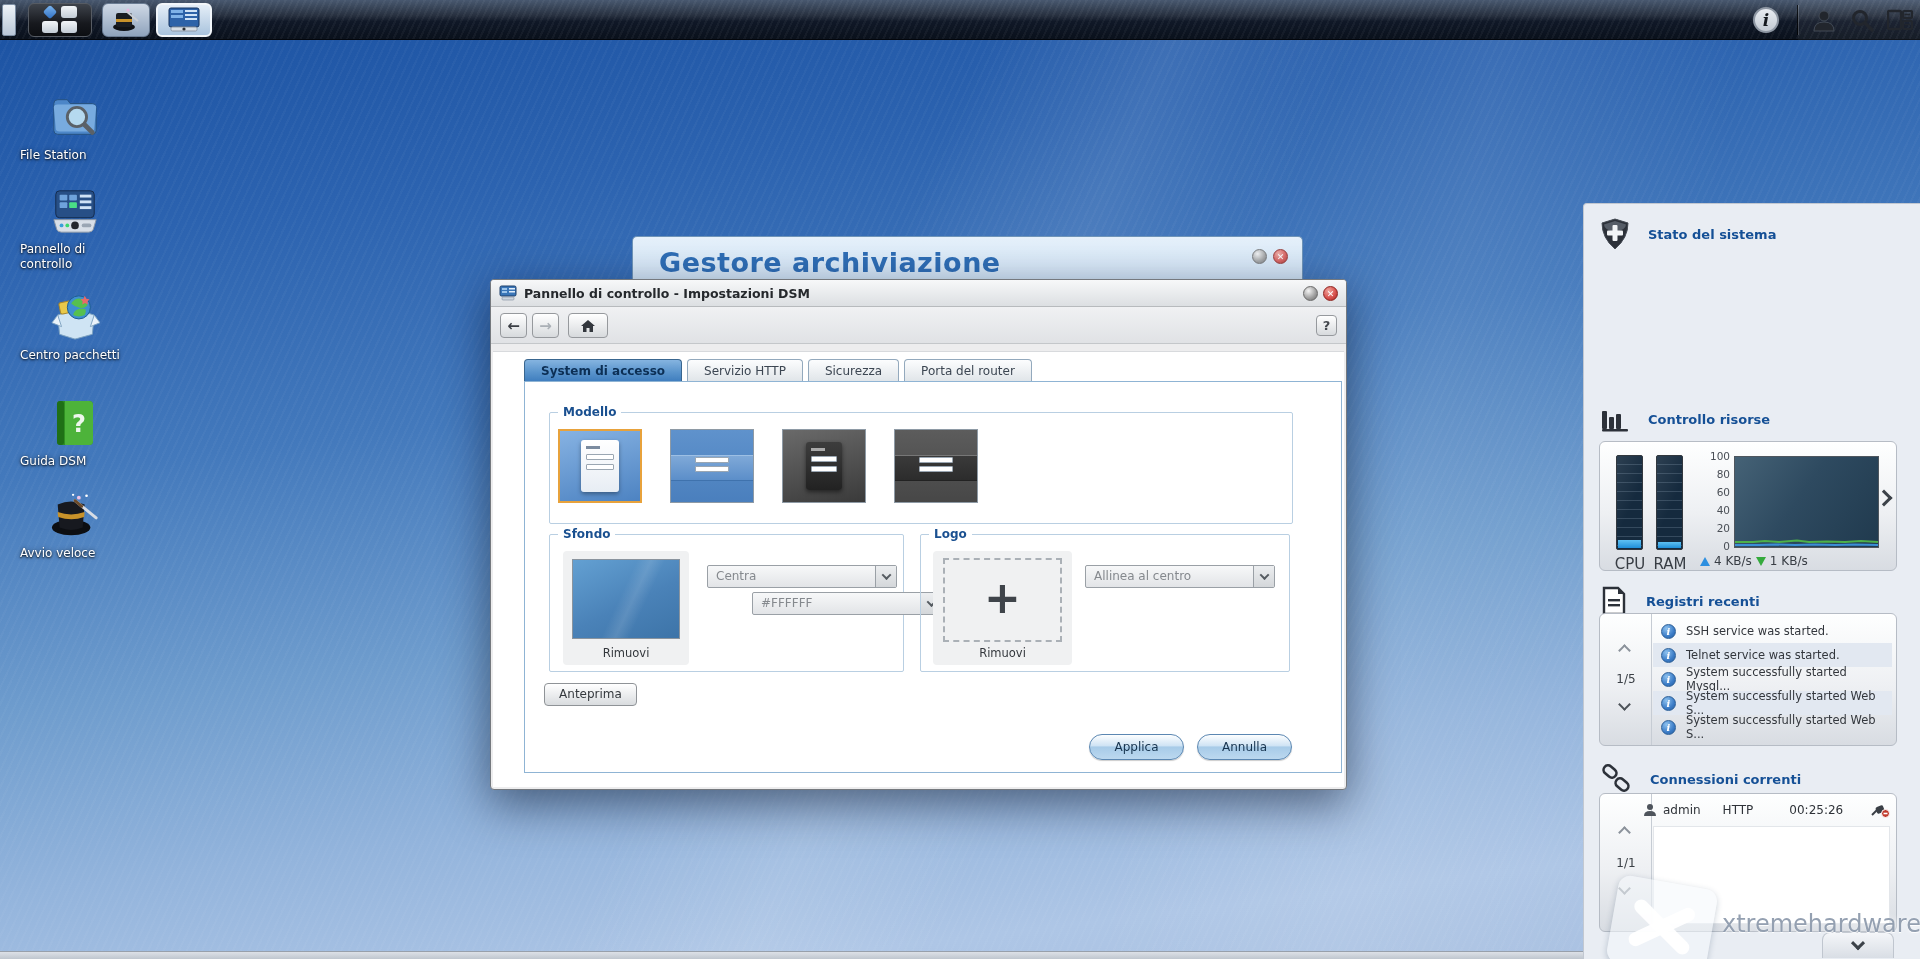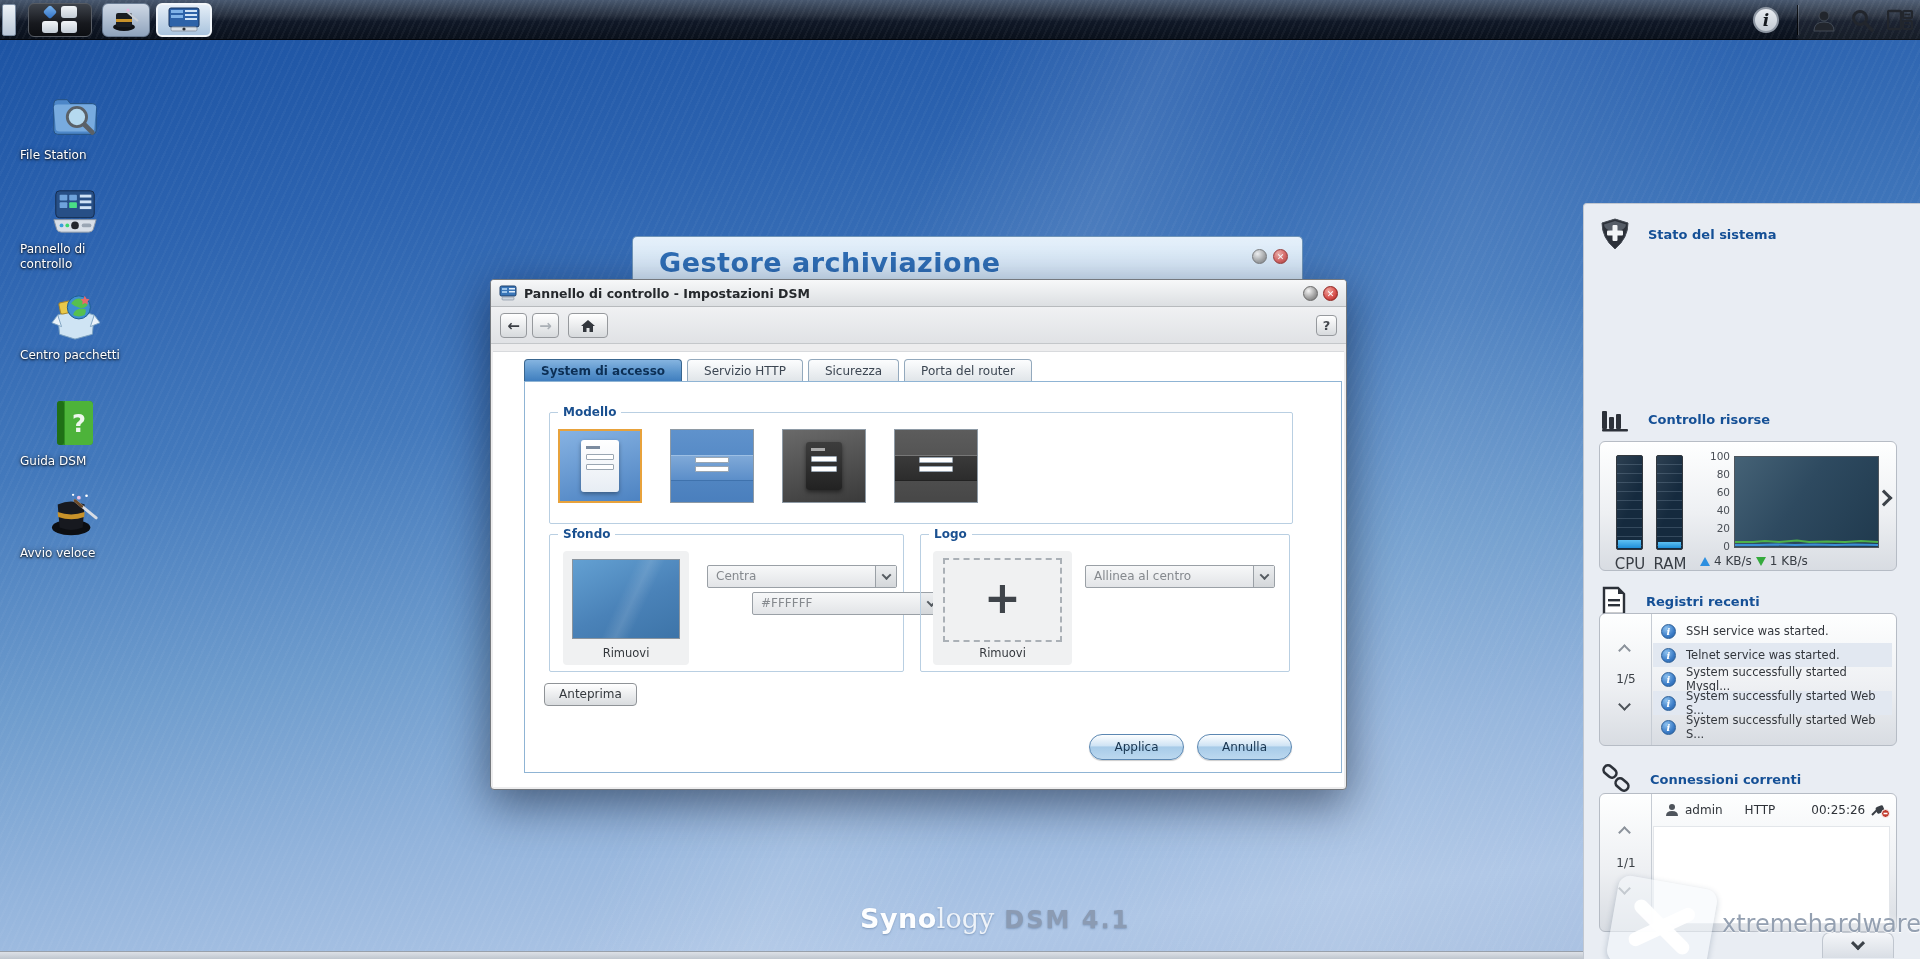--- a/index.html
+++ b/index.html
@@ -192,21 +192,21 @@
   .pg-chev.up { transform:rotate(-135deg); } .pg-chev.down { transform:rotate(45deg); }
   .pg-chev.dark { border-color:#4c5258; }
 
   .log-row { position:absolute; left:53px; right:4px; height:24px; display:flex; align-items:center; gap:10px; padding-left:8px; font-size:11.5px; color:#33373d; }
   .log-row.alt { background:#e2e8f1; }
   .info-dot { width:15px; height:15px; border-radius:50%; flex:none;
     background:radial-gradient(circle at 35% 28%, #8ec2ef, #3b7cc7 60%, #275e9e); border:1px solid #2b5f98;
     color:#fff; font-size:10px; font-weight:bold; text-align:center; line-height:14px; font-family:"DejaVu Serif",serif; font-style:italic; }
 
   
-  #conn-row { position:absolute; left:53px; right:6px; top:4px; height:24px; display:flex; align-items:center; font-size:12px; color:#2f3339;padding-left:12px; }
+  #conn-row { position:absolute; left:43px; right:6px; top:4px; height:24px; display:flex; align-items:center; font-size:12px; color:#2f3339; }
   #conn-list { position:absolute; left:53px; right:6px; top:32px; bottom:7px; background:#fff; border:1px solid #e3e6ea; }
   #collapse-btn { position:absolute; right:26px; bottom:1px; width:72px; height:26px; border-radius:8px 8px 0 0;
     background:linear-gradient(#f4f6f9,#d9dee5); border:1px solid #c0c6cf; border-bottom:none;
     display:flex; align-items:center; justify-content:center; cursor:pointer; }
   #collapse-btn .chev-big { width:10px; height:10px; border-right:3px solid #3c4249; border-bottom:3px solid #3c4249; transform:rotate(45deg) translate(-2px,-2px); }
 
   
   #syn-logo { position:absolute; left:860px; top:903px; z-index:2; white-space:nowrap; text-shadow:0 1px 2px rgba(40,70,110,.35); }
   #syn-logo .b1 { font-size:27px; font-weight:bold; color:#fdfeff; letter-spacing:0.5px; }
   #syn-logo .b2 { font-size:27px; font-family:"DejaVu Serif",serif; color:#eef3f9; }
@@ -225,23 +225,20 @@
 <body>
 
 <div id="screen">
 
   <div id="desktop">
     <div class="streaks"></div>
     <div class="rays"></div>
   </div>
   <div id="bottom-strip"></div>
 
-  <div id="syn-logo">
-    <span class="b1">Syno</span><span class="b2">logy</span><span class="b3">DSM 4.1</span>
-  </div>
 
   <div id="taskbar">
     <div class="texture"></div>
     <div id="show-desktop" class="tb-btn"></div>
     <div id="main-menu" class="tb-btn">
       <div class="tiles">
         <div class="tile diamond"></div>
           <div class="tile"></div>
           <div class="tile"></div>
           <div class="tile"></div>

